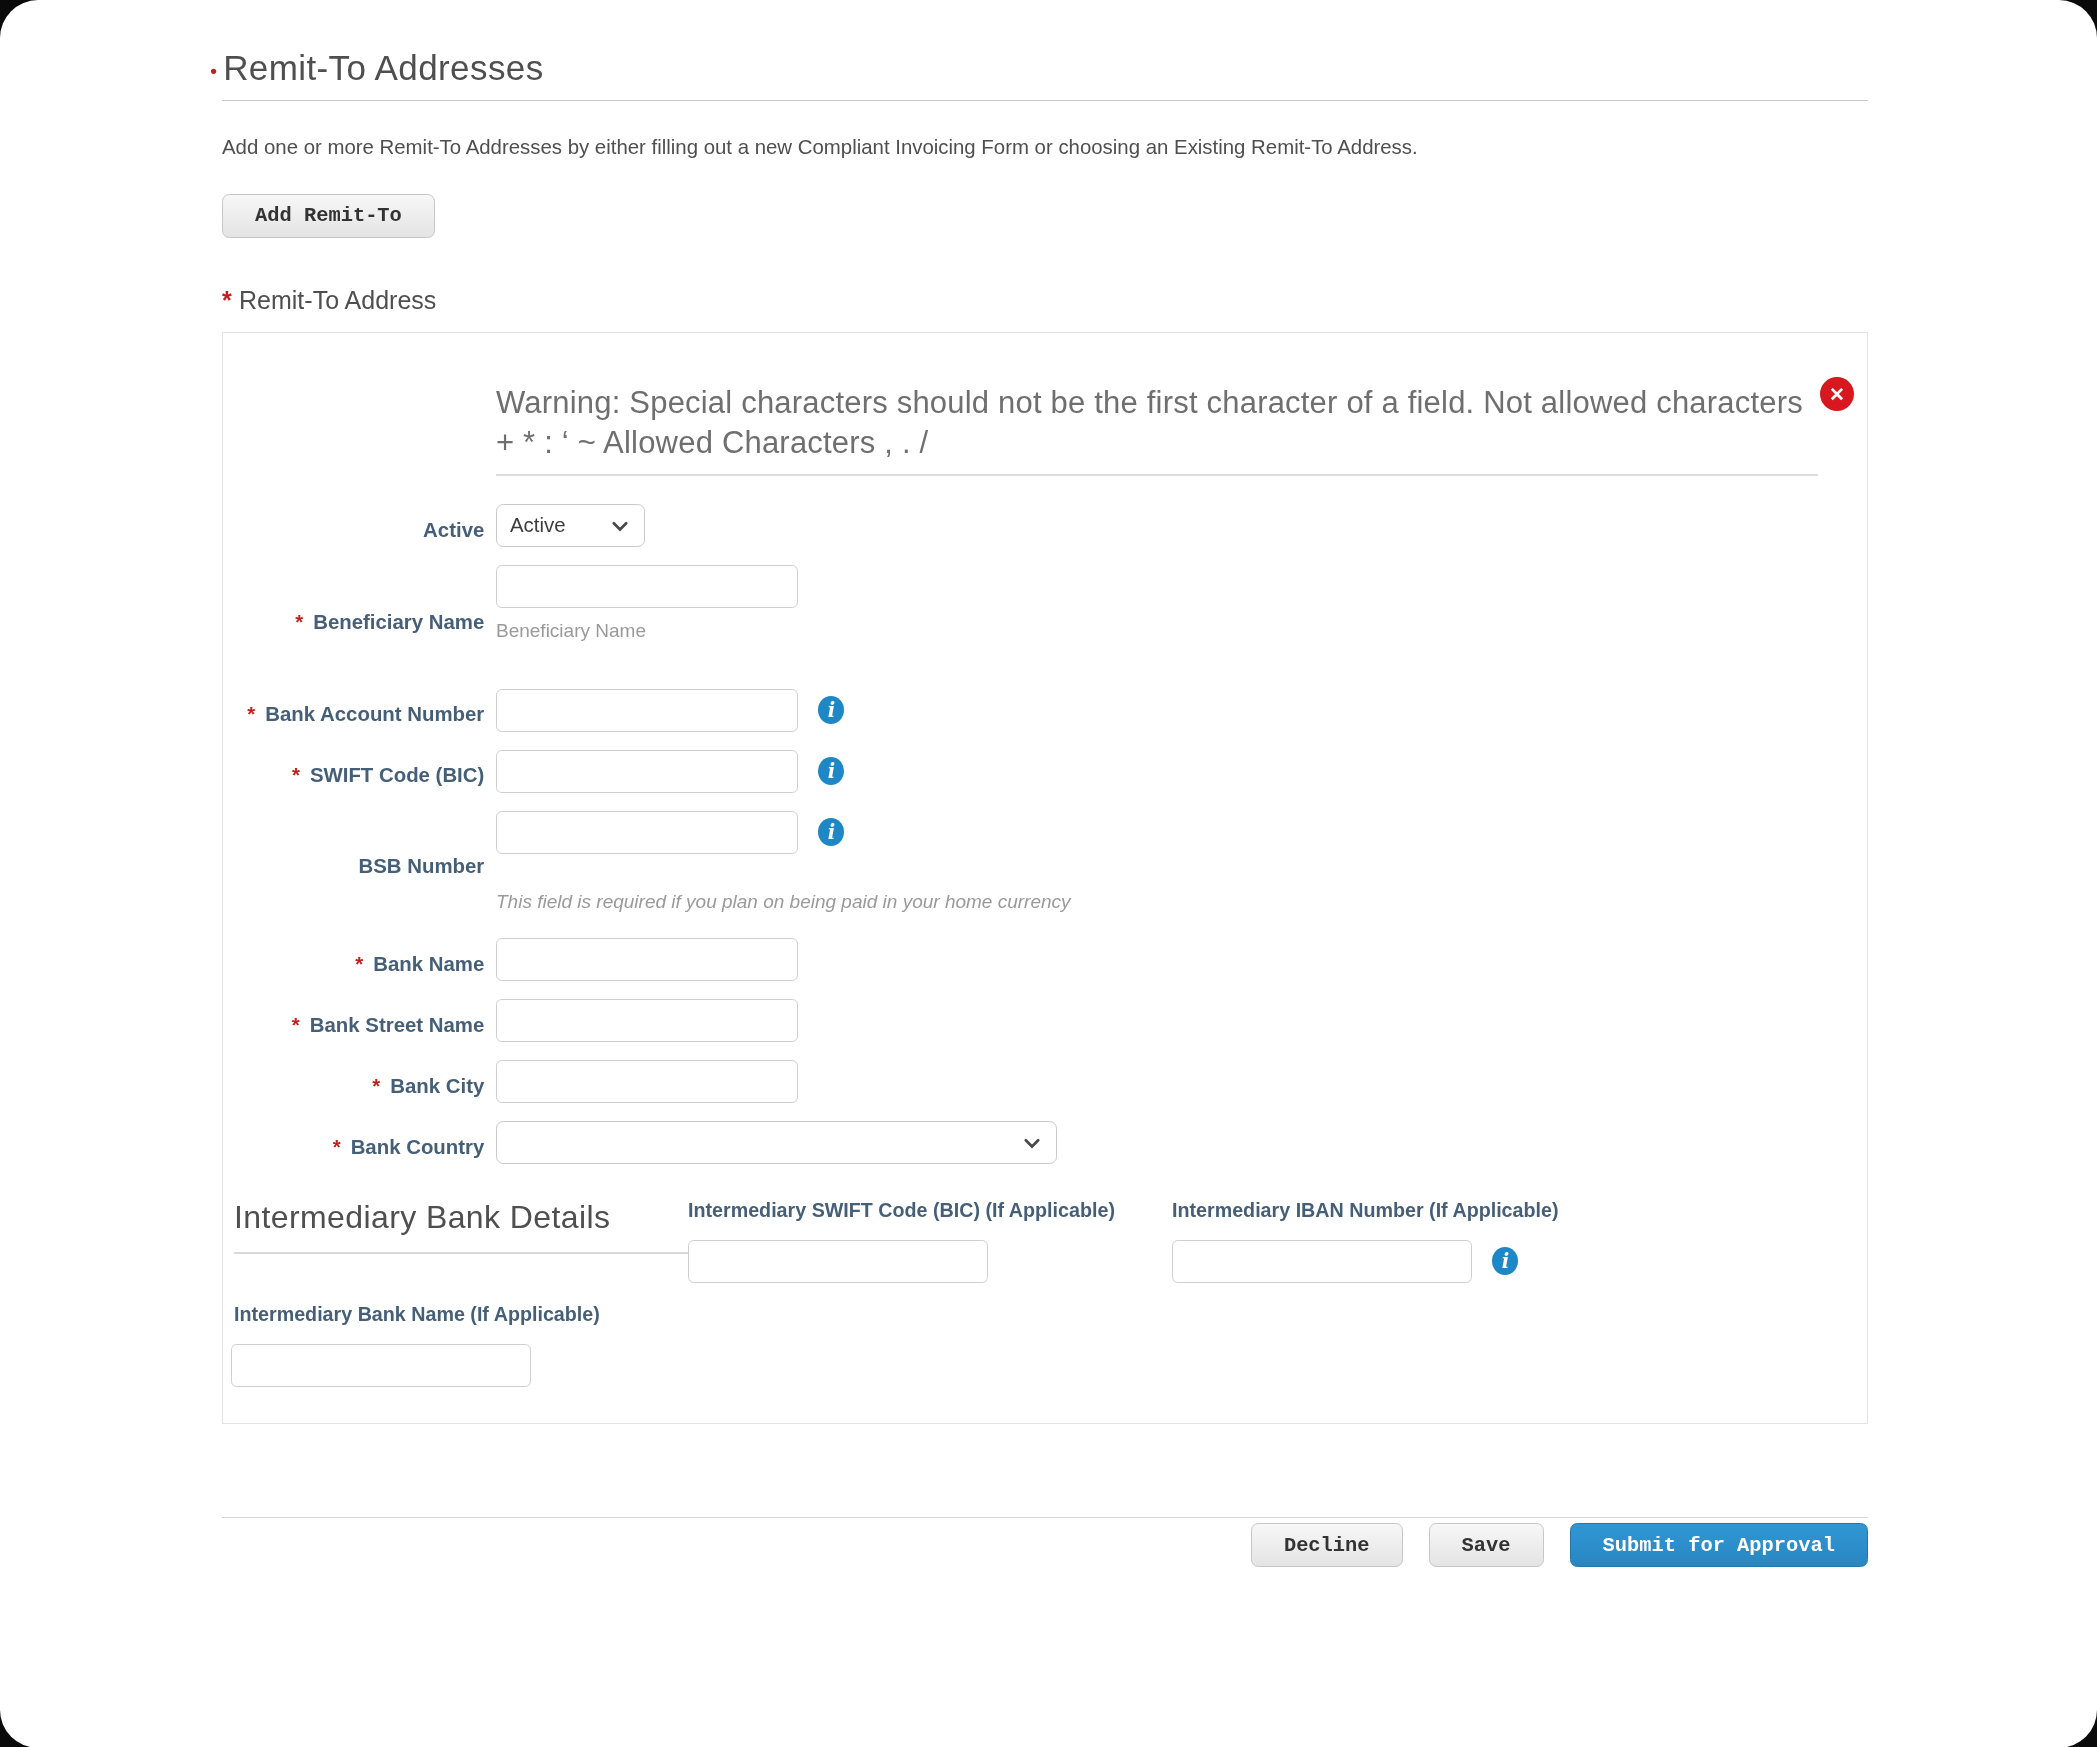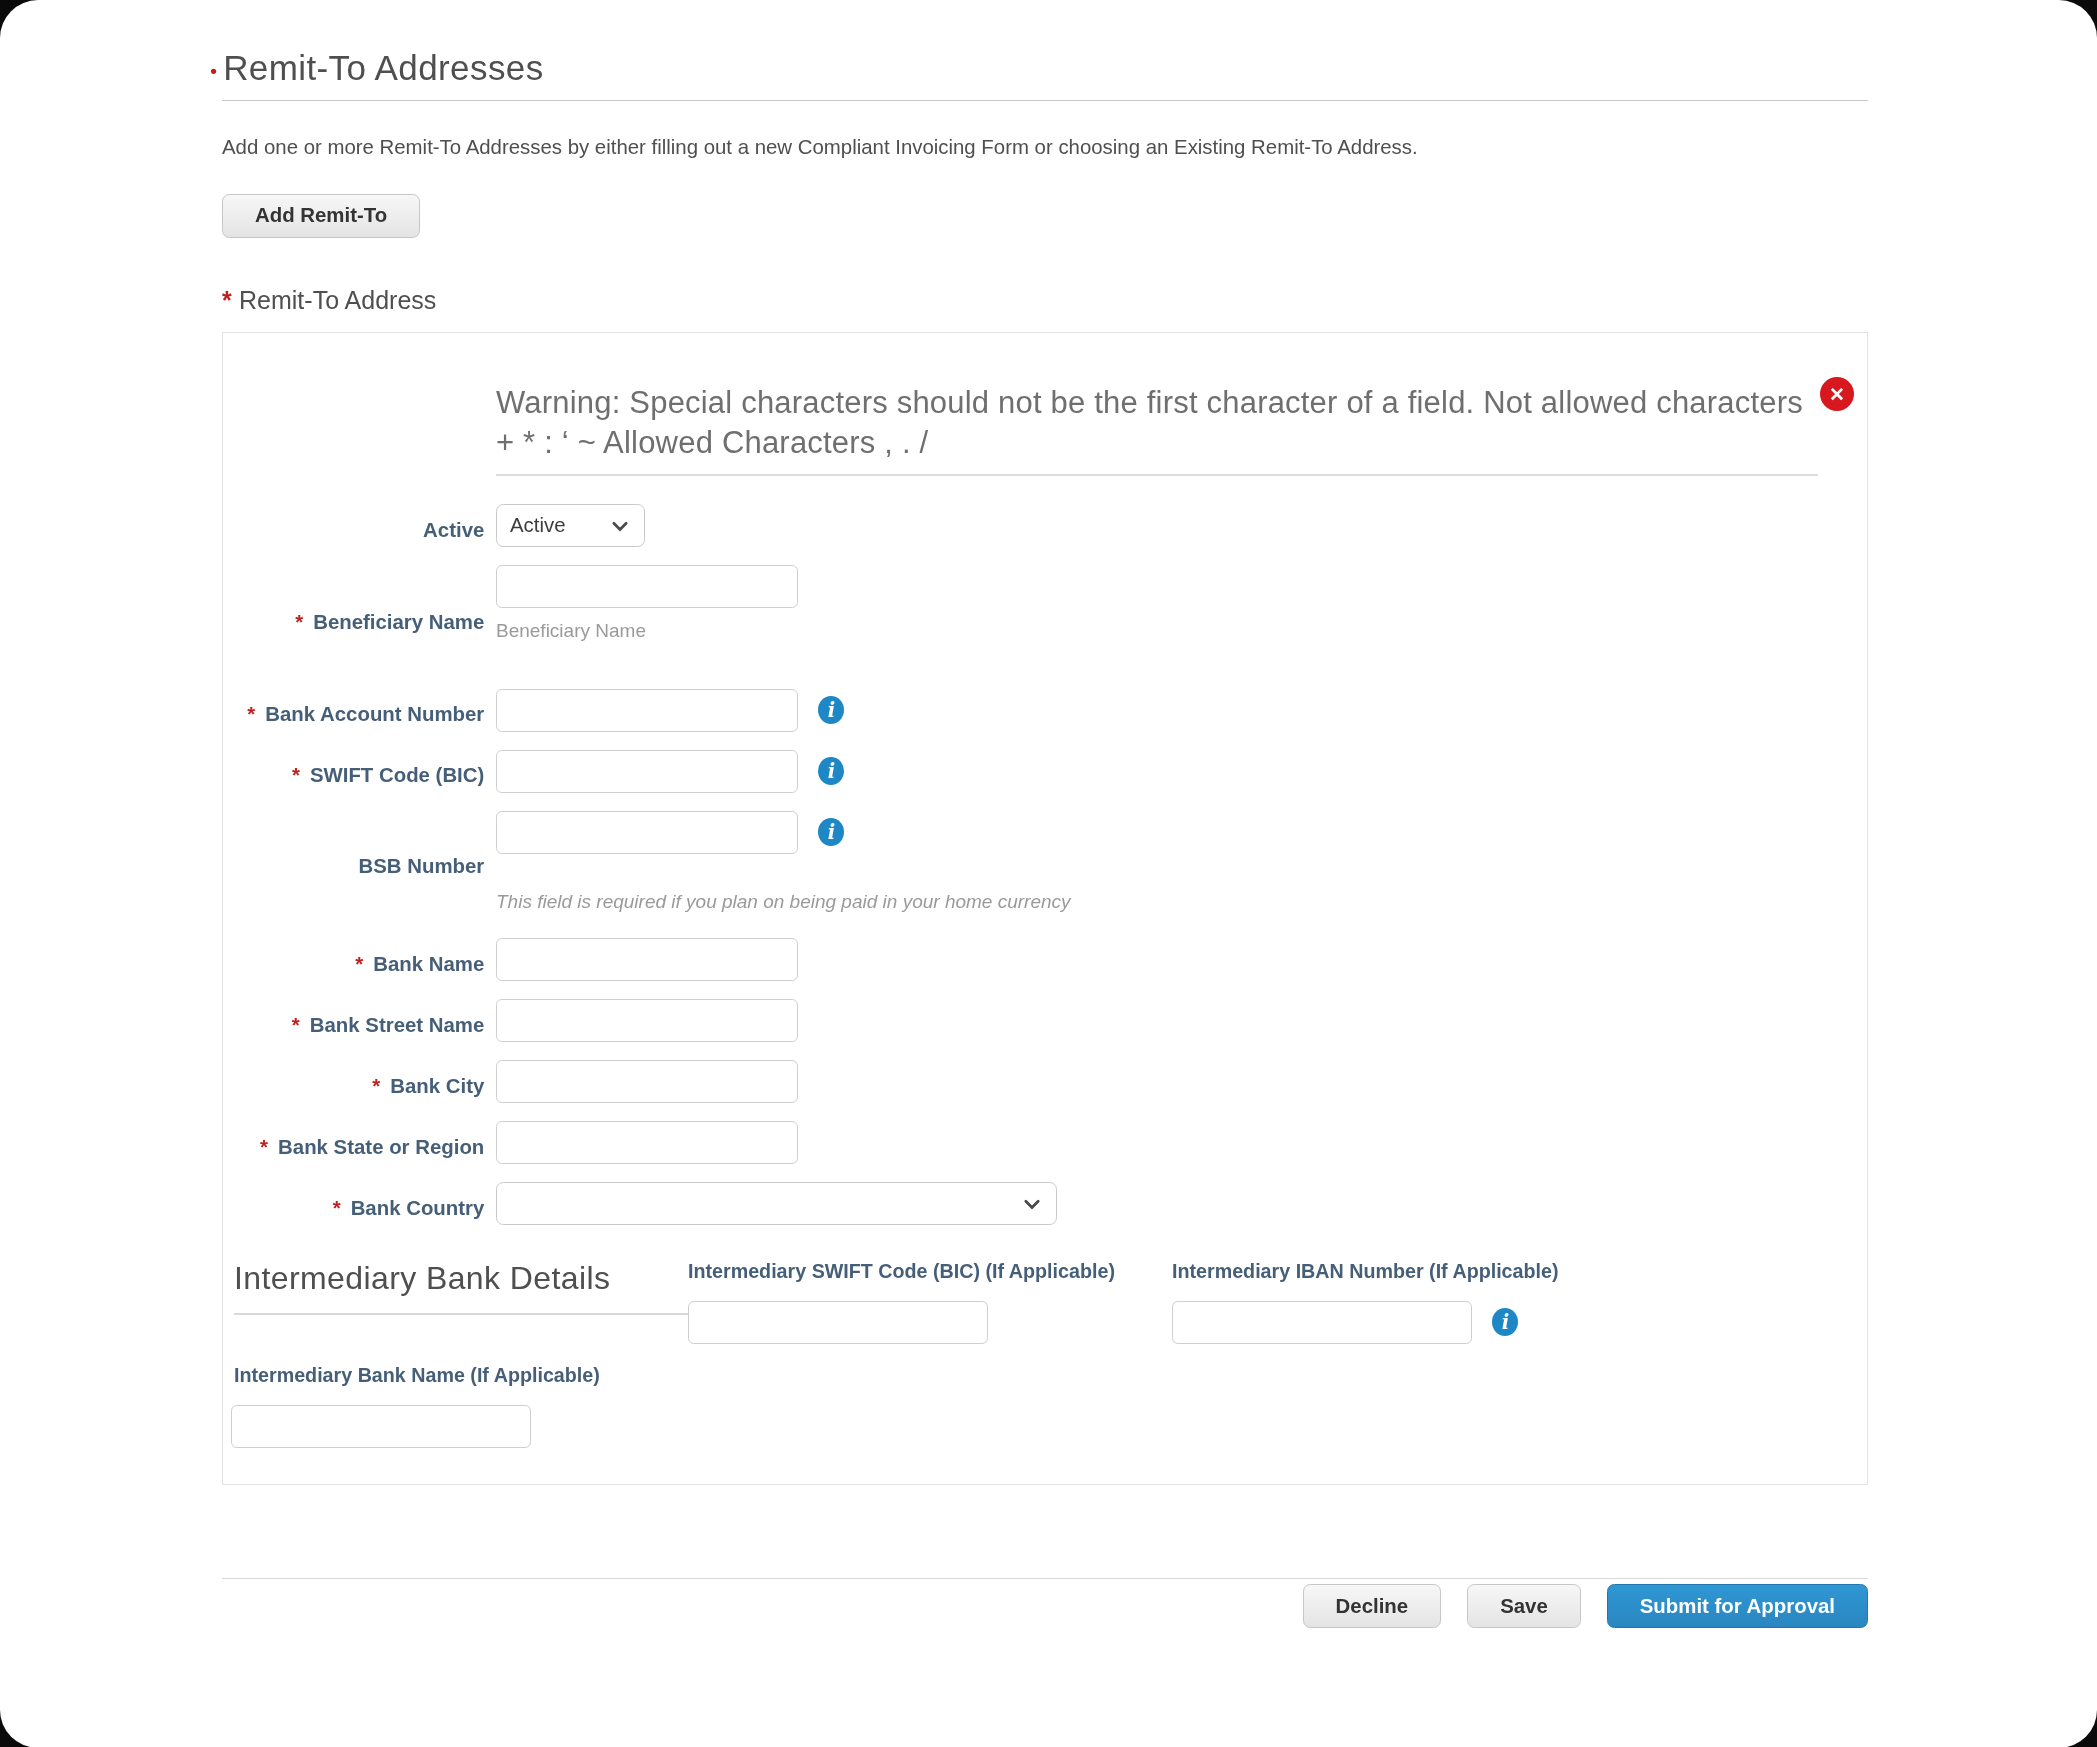--- a/index.html
+++ b/index.html
@@ -29,21 +29,21 @@
   .header-divider {
     margin-top: 11.7px; height: 0;
     border-top: 1.5px solid #c9c9c9;
     width: 1646px;
   }
   .description {
     margin: 35px 0 0 0;
     font-size: 20.4px; color: #4f4f4f;
   }
   .btn {
-    font-family: Liberation Sans, sans-serif;
+    font-family: Liberation Mono, monospace;
     font-size: 20.4px; font-weight: 700; color: #333;
     background: linear-gradient(#f7f7f7, #e4e4e4);
     border: 1.5px solid #c6c6c6; border-radius: 7.3px;
     height: 44px; padding: 0 32px; cursor: pointer;
   }
   .add-btn { margin-top: 35px; }
   .section-title {
     margin: 48px 0 0 0;
     font-size: 25px; font-weight: 400; color: #4f4f4f;
     display: flex; align-items: baseline;
@@ -284,29 +284,20 @@
         <div class="row">
           <div class="label-cell">
             <span class="req">*</span>
             <span>Bank City</span>
           </div>
           <div class="control-cell">
             <input class="text-input" type="text" style="">
           </div>
         </div>
 
-        <div class="row">
-          <div class="label-cell">
-            <span class="req">*</span>
-            <span>Bank State or Region</span>
-          </div>
-          <div class="control-cell">
-            <input class="text-input" type="text" style="">
-          </div>
-        </div>
 
 
         <div class="row">
           <div class="label-cell">
             <span class="req">*</span>
             <span>Bank Country</span>
           </div>
           <div class="control-cell">
             <div class="select-box select-wide">
               <span></span>

